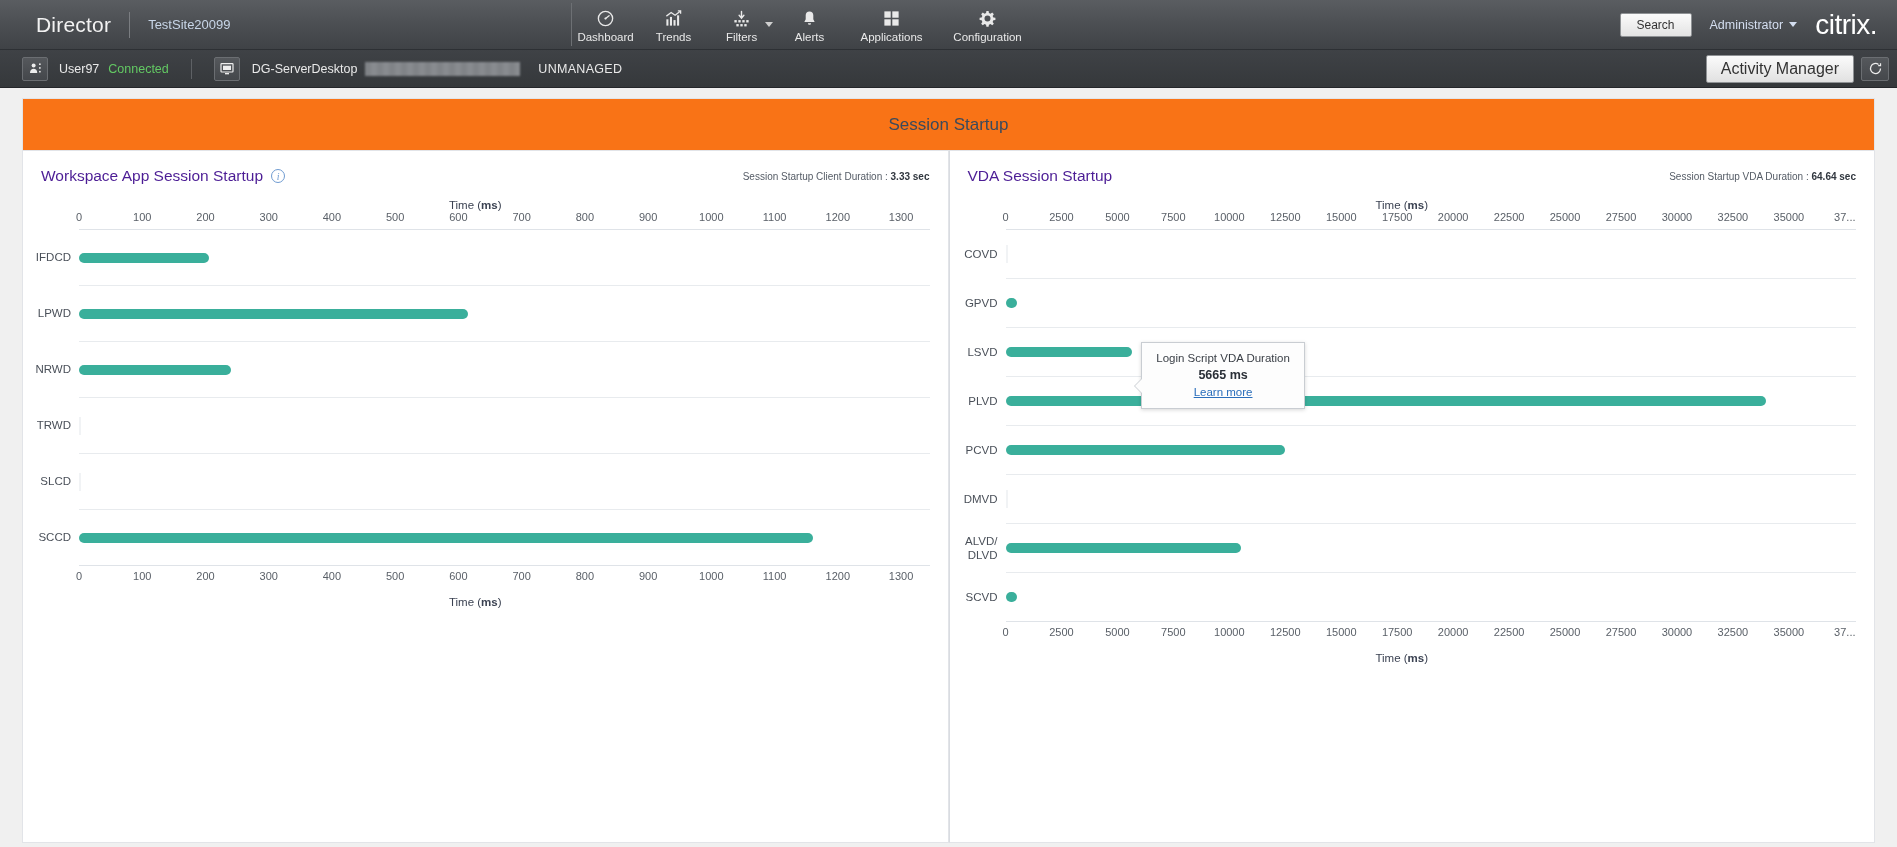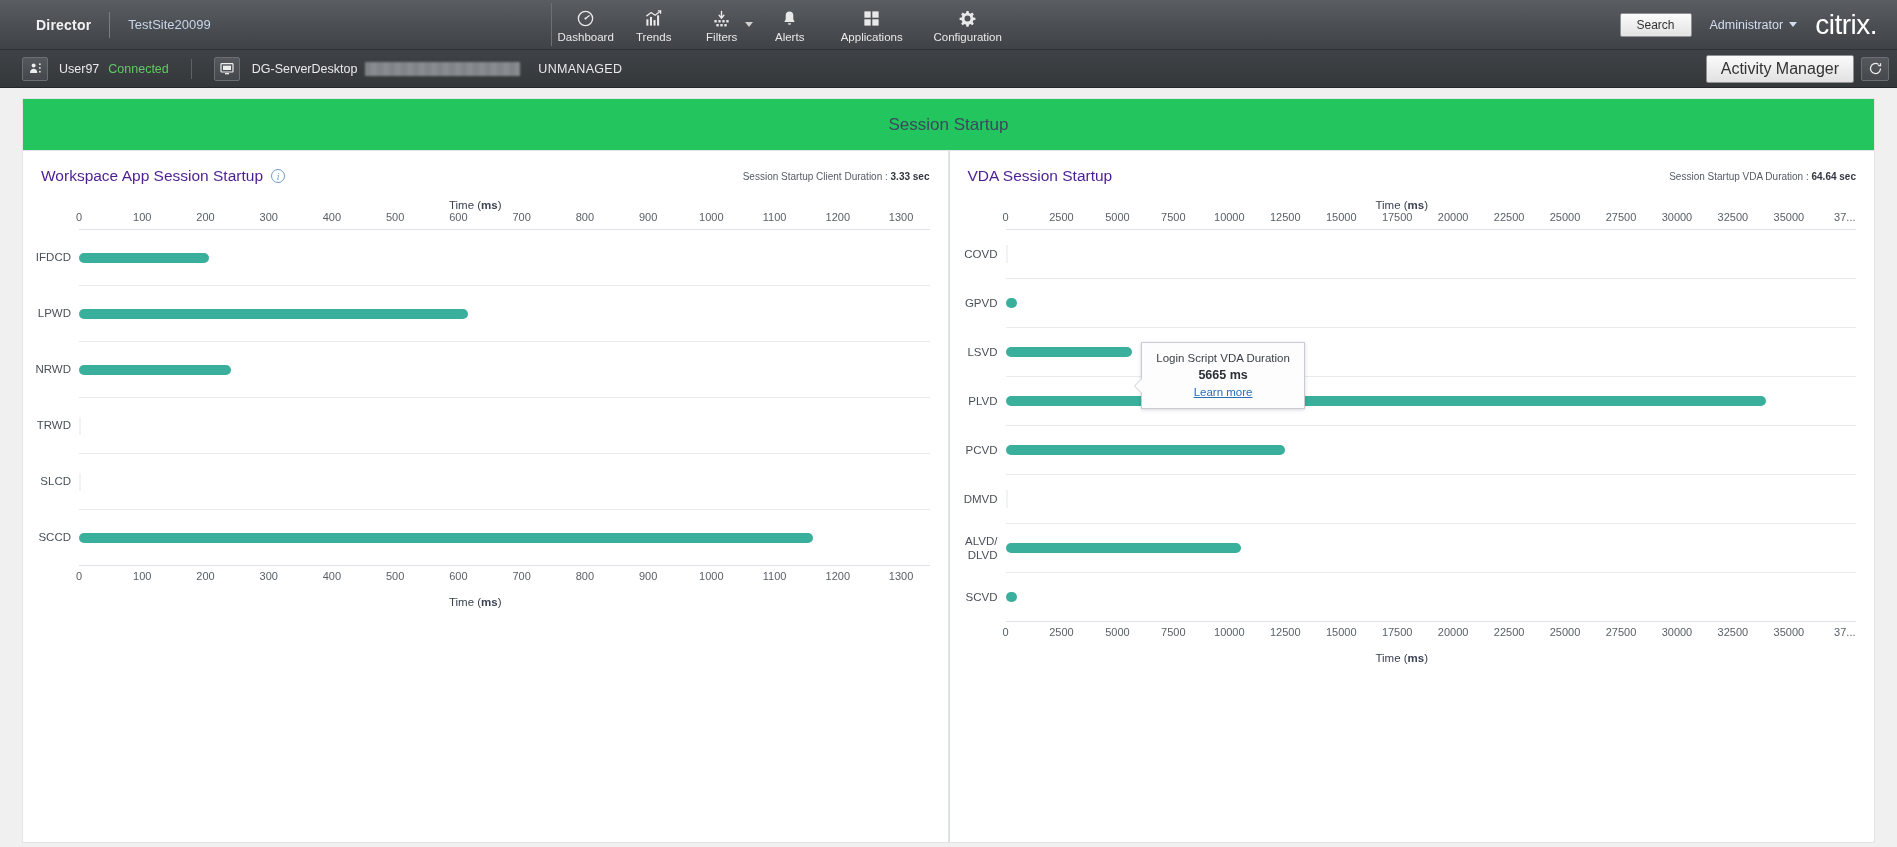--- a/index.html
+++ b/index.html
@@ -17,21 +17,21 @@
     height: 50px;
     background: linear-gradient(to bottom, #5a5d61 0%, #4a4d51 55%, #3f4246 100%);
     display: flex; align-items: stretch;
     color: #e8e8e8;
     border-bottom: 1px solid #2d3034;
   }
   .brand {
     display: flex; align-items: center;
     padding: 0 0 0 36px;
   }
-  .brand-name { font-size: 14px; color: #f2f2f2; font-weight: bold; letter-spacing: .2px; }
+  .brand-name { font-size: 21px; color: #f2f2f2; font-weight: normal; letter-spacing: .2px; }
   .brand-sep { width: 1px; height: 26px; background: #7a7d81; margin: 0 18px; }
   .site-name { font-size: 13px; color: #c8d6e8; }
 
   .nav-spacer-left { flex: 0 0 340px; }
   .nav-divider { width: 1px; background: #6d7074; margin: 3px 0; }
 
   .navitems { display: flex; align-items: stretch; }
   .navitem {
     position: relative;
     width: 68px;
@@ -111,21 +111,21 @@
     width: 28px; height: 24px;
     background: linear-gradient(to bottom,#55585c,#45484c);
     border: 1px solid #6b6e72; border-radius: 2px;
     display: flex; align-items: center; justify-content: center;
     cursor: pointer;
   }
 
   
   .page { background: #f0f0f0; height: 759px; padding: 10px 22px 0 22px; }
   .page-title-wrap {
-    background: #22c55e;
+    background: #f97316;
     border: 1px solid #e2e4e8;
     border-bottom: none;
     height: 52px;
     display: flex; align-items: center; justify-content: center;
   }
   .page-title { font-size: 17px; color: #3b4a5c; font-weight: normal; }
 
   .panels { display: flex; gap: 0; height: 693px; }
   .panel {
     background: #ffffff;

